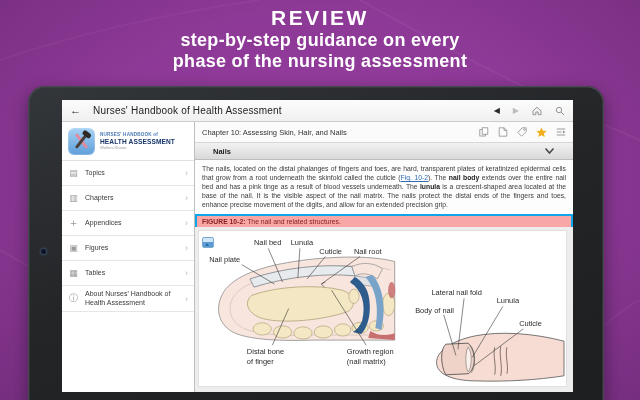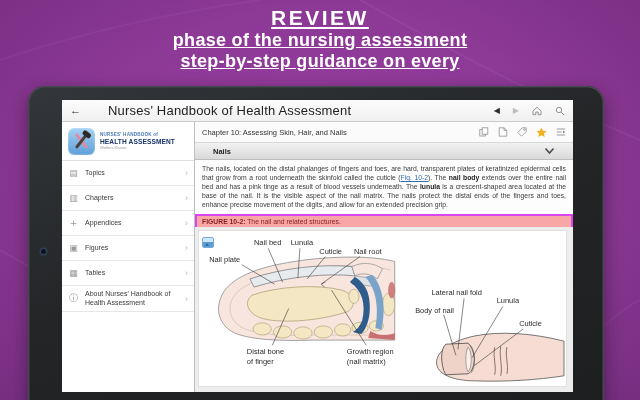--- a/index.html
+++ b/index.html
@@ -4,42 +4,42 @@
 <style>
   html,body{margin:0;padding:0;}
   body{
     width:640px;height:400px;overflow:hidden;position:relative;
     font-family:"Liberation Sans",sans-serif;
     background:radial-gradient(ellipse at 50% 45%, #963d9f 0%, #8d3996 55%, #762e80 100%);
   }
   .bg-deco{position:absolute;left:0;top:0;width:640px;height:400px;pointer-events:none;}
 
   
-  .hero{position:absolute;left:0;top:6px;width:640px;text-align:center;color:#ffffff;text-decoration:underline;}
+  .hero{position:absolute;left:0;top:6px;width:640px;text-align:center;color:#ffffff;}
   .hero-title{font-size:21px;font-weight:bold;letter-spacing:2.5px;line-height:24px;}
   .hero-sub{font-size:18px;font-weight:bold;line-height:21px;letter-spacing:.3px;}
 
   
   .tablet{
     position:absolute;left:28px;top:86px;width:576px;height:334px;
     background:linear-gradient(160deg,#33363a 0%,#232527 45%,#1c1e20 100%);
     border-radius:17px;box-shadow:0 6px 18px rgba(0,0,0,.4), inset 0 0 0 1.5px #45484c;
   }
   .camera{position:absolute;left:13px;top:163px;width:5px;height:5px;border-radius:50%;
     background:#0c1322;box-shadow:0 0 2px 1px #3d4f6b;}
   .screen{
     position:absolute;left:34px;top:14px;width:511px;height:292px;background:#ffffff;
     overflow:hidden;font-family:"Liberation Sans",sans-serif;color:#222;
   }
 
   
   .appbar{height:21px;display:flex;align-items:center;padding:0 8px;
     background:linear-gradient(#fcfcfc,#f0f0f0);border-bottom:1px solid #cccccc;}
   .back-arrow{font-size:11px;color:#222;line-height:21px;}
-  .appbar-title{font-size:13px;color:#222;margin-left:27px;letter-spacing:.2px;}
+  .appbar-title{font-size:10px;color:#222;margin-left:12px;letter-spacing:.2px;}
   .appbar-right{margin-left:auto;display:flex;align-items:center;gap:13px;}
   .tri{font-family:"DejaVu Sans",sans-serif;font-size:8px;line-height:21px;}
   .tri.on{color:#2b2b2b;} .tri.off{color:#bdbdbd;}
   .appbar-right svg{display:block;}
 
   
   .main{display:flex;height:270px;}
   .sidebar{width:132px;background:#ffffff;border-right:1px solid #bfbfbf;flex:none;}
   .logo-block{display:flex;gap:5px;padding:6px 5px 5px 6px;border-bottom:1px solid #e0e0e0;align-items:center;}
   .logo-tile{width:27px;height:27px;border-radius:6px;flex:none;position:relative;
@@ -51,21 +51,21 @@
   .logo-l1{font-size:4.6px;font-weight:bold;color:#4a7ab5;letter-spacing:.2px;}
   .logo-l2{font-size:6.6px;font-weight:bold;color:#17356b;letter-spacing:.1px;}
   .logo-l3{font-size:4px;color:#9a9a9a;margin-top:1px;}
   .side-item{display:flex;align-items:center;gap:6px;padding:0 6px;min-height:24px;
     border-bottom:1px solid #e6e6e6;background:#fff;cursor:pointer;}
   .side-icon{font-family:"DejaVu Sans",sans-serif;font-size:9px;color:#9a9a9a;width:11px;text-align:center;flex:none;}
   .side-label{font-size:7px;color:#3a3a3a;line-height:8.5px;padding:4px 0;}
   .side-chevron{margin-left:auto;color:#b8b8b8;font-size:9px;flex:none;}
 
   
-  .content{flex:1;display:flex;flex-direction:column;background:#d946ef;min-width:0;}
+  .content{flex:1;display:flex;flex-direction:column;background:#0ea5e9;min-width:0;}
   .chapter-bar{height:20px;display:flex;align-items:center;padding:0 7px;
     background:#fbfbfb;border-bottom:1px solid #d8d8d8;}
   .chapter-title{font-size:7.5px;color:#333;}
   .chapter-icons{margin-left:auto;display:flex;align-items:center;gap:9px;}
   .chapter-icons svg{display:block;}
   .section-bar{height:16px;display:flex;align-items:center;padding:0 18px;
     background:linear-gradient(#f2f2f2,#d9d9d9);border-bottom:1px solid #bdbdbd;}
   .section-title{font-size:7.5px;font-weight:bold;color:#222;}
   .section-bar svg{margin-left:auto;display:block;}
   .para{background:#fdfdfd;padding:4px 7px 5px 7px;font-size:6.8px;line-height:9px;color:#3c3c3c;text-align:justify;}
@@ -89,22 +89,22 @@
 
 <svg class="bg-deco" viewBox="0 0 640 400">
   <path d="M0,250 Q140,330 260,400" stroke="#ffffff" stroke-opacity="0.05" stroke-width="2" fill="none"></path>
   <path d="M360,0 Q520,90 640,140" stroke="#ffffff" stroke-opacity="0.05" stroke-width="2" fill="none"></path>
   <path d="M0,60 Q120,20 260,0" stroke="#ffffff" stroke-opacity="0.04" stroke-width="2" fill="none"></path>
   <path d="M540,400 Q600,320 640,300" stroke="#ffffff" stroke-opacity="0.04" stroke-width="2" fill="none"></path>
 </svg>
 
 <div class="hero">
   <div class="hero-title">REVIEW</div>
+  <div class="hero-sub">step-by-step guidance on every</div>
   <div class="hero-sub">phase of the nursing assessment</div>
-  <div class="hero-sub">step-by-step guidance on every</div>
 </div>
 
 <div class="tablet">
   <div class="camera"></div>
 
   <div class="screen">
 
     <div class="appbar">
       <span class="back-arrow">←</span>
       <span class="appbar-title">Nurses' Handbook of Health Assessment</span>

